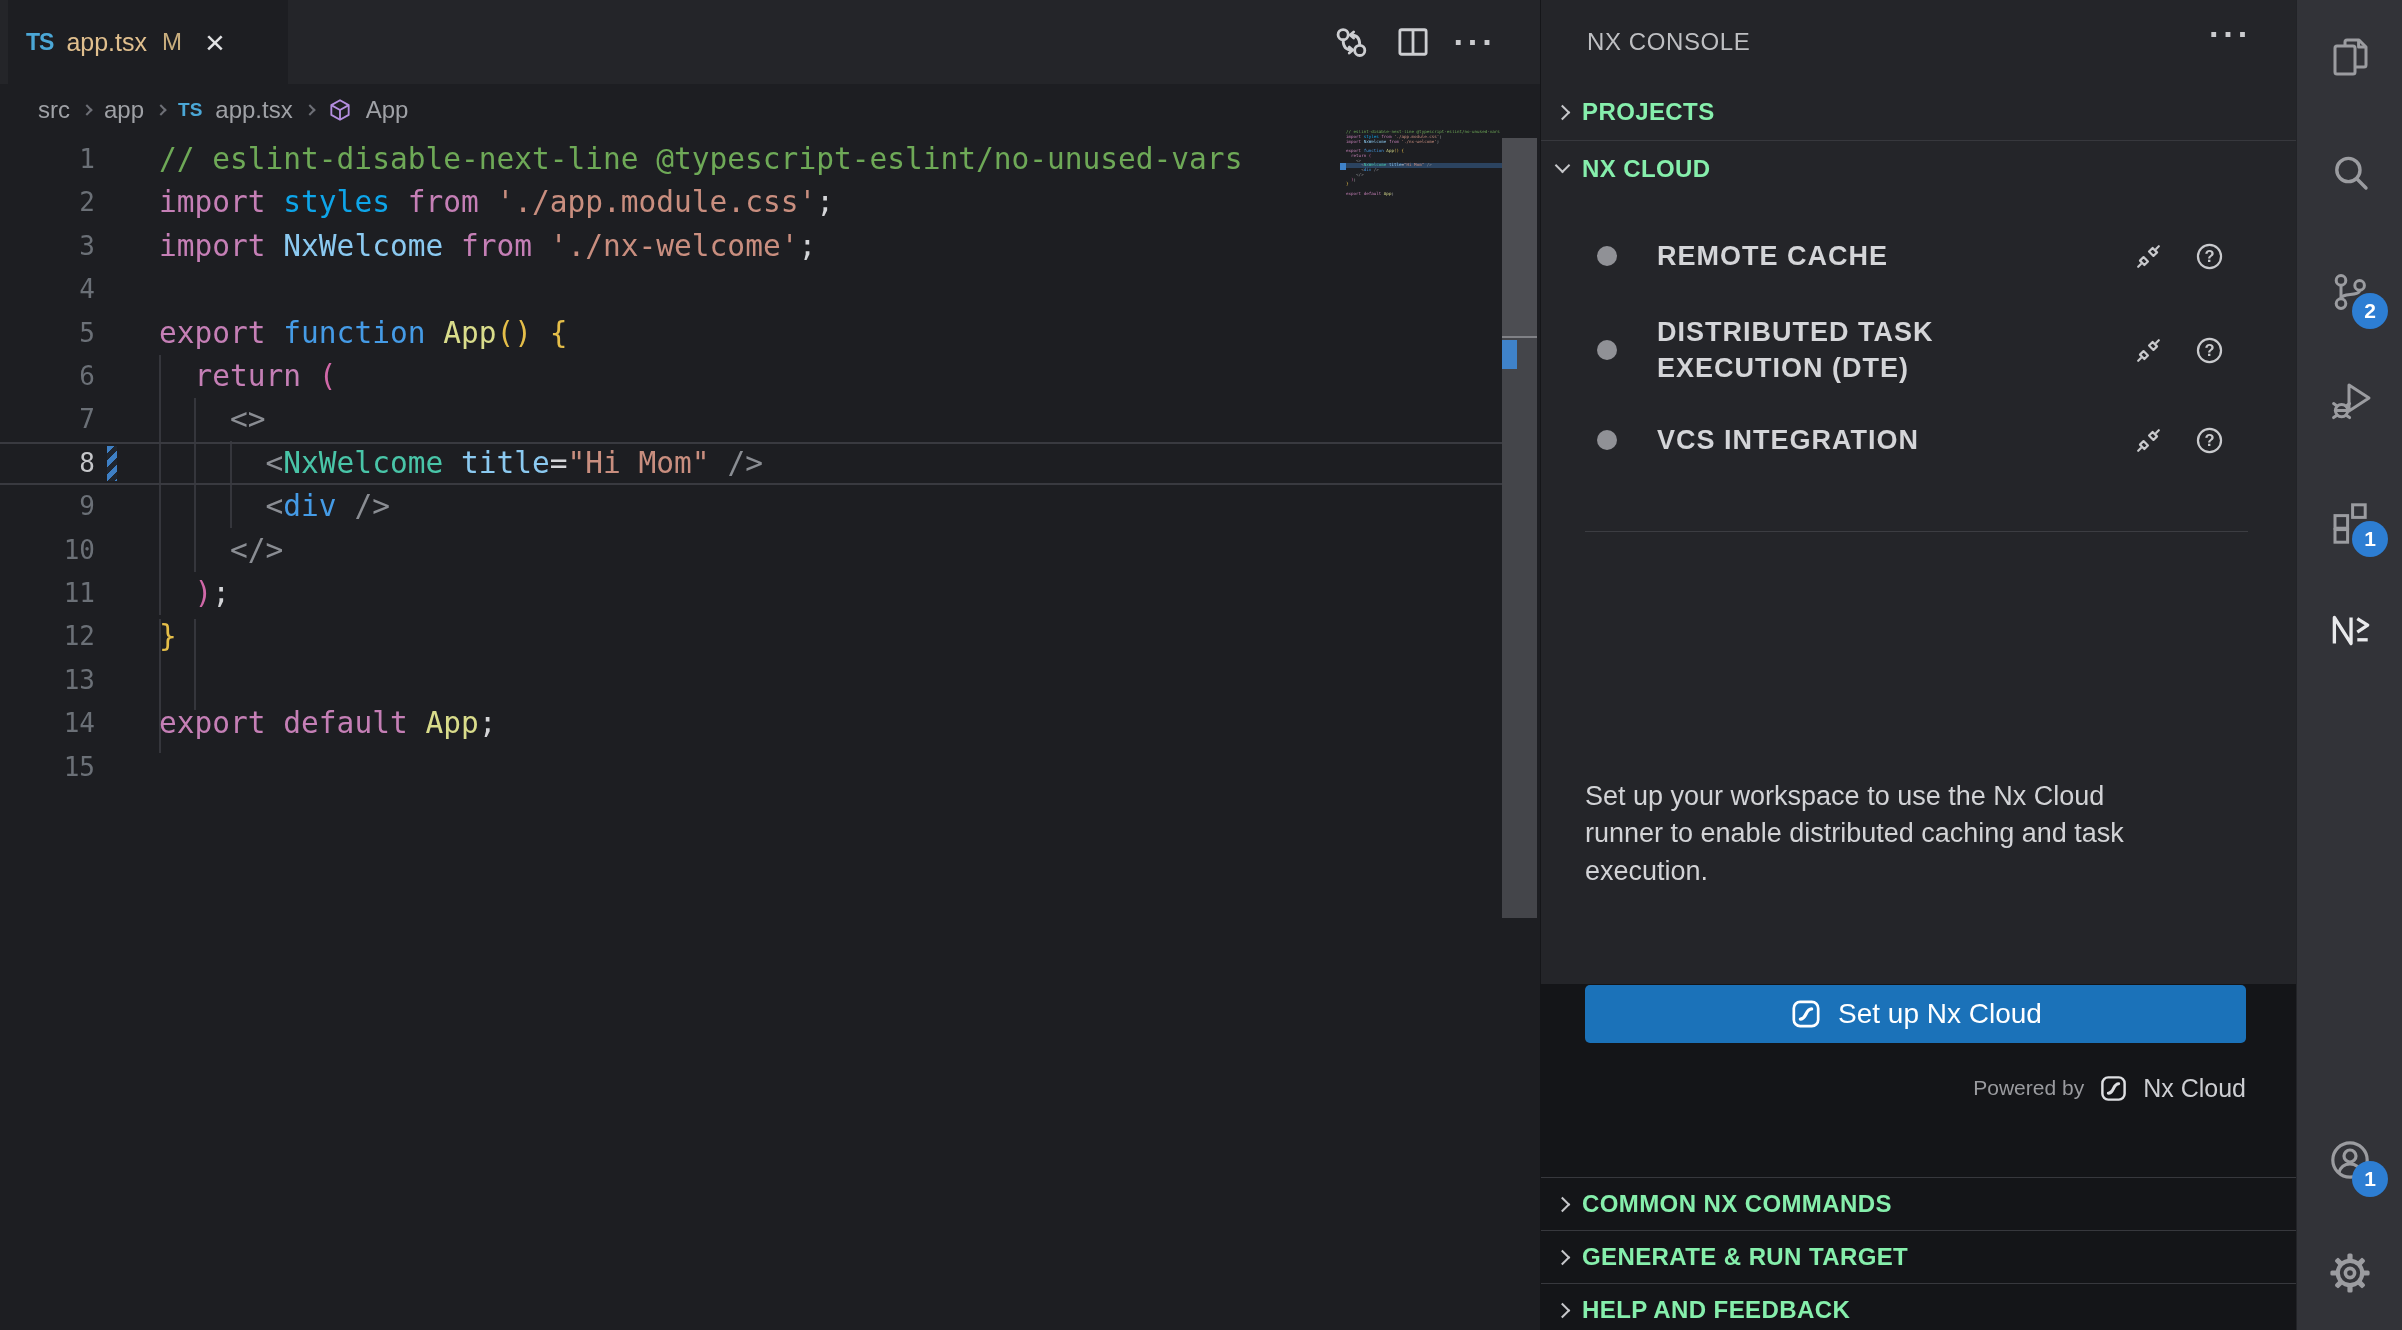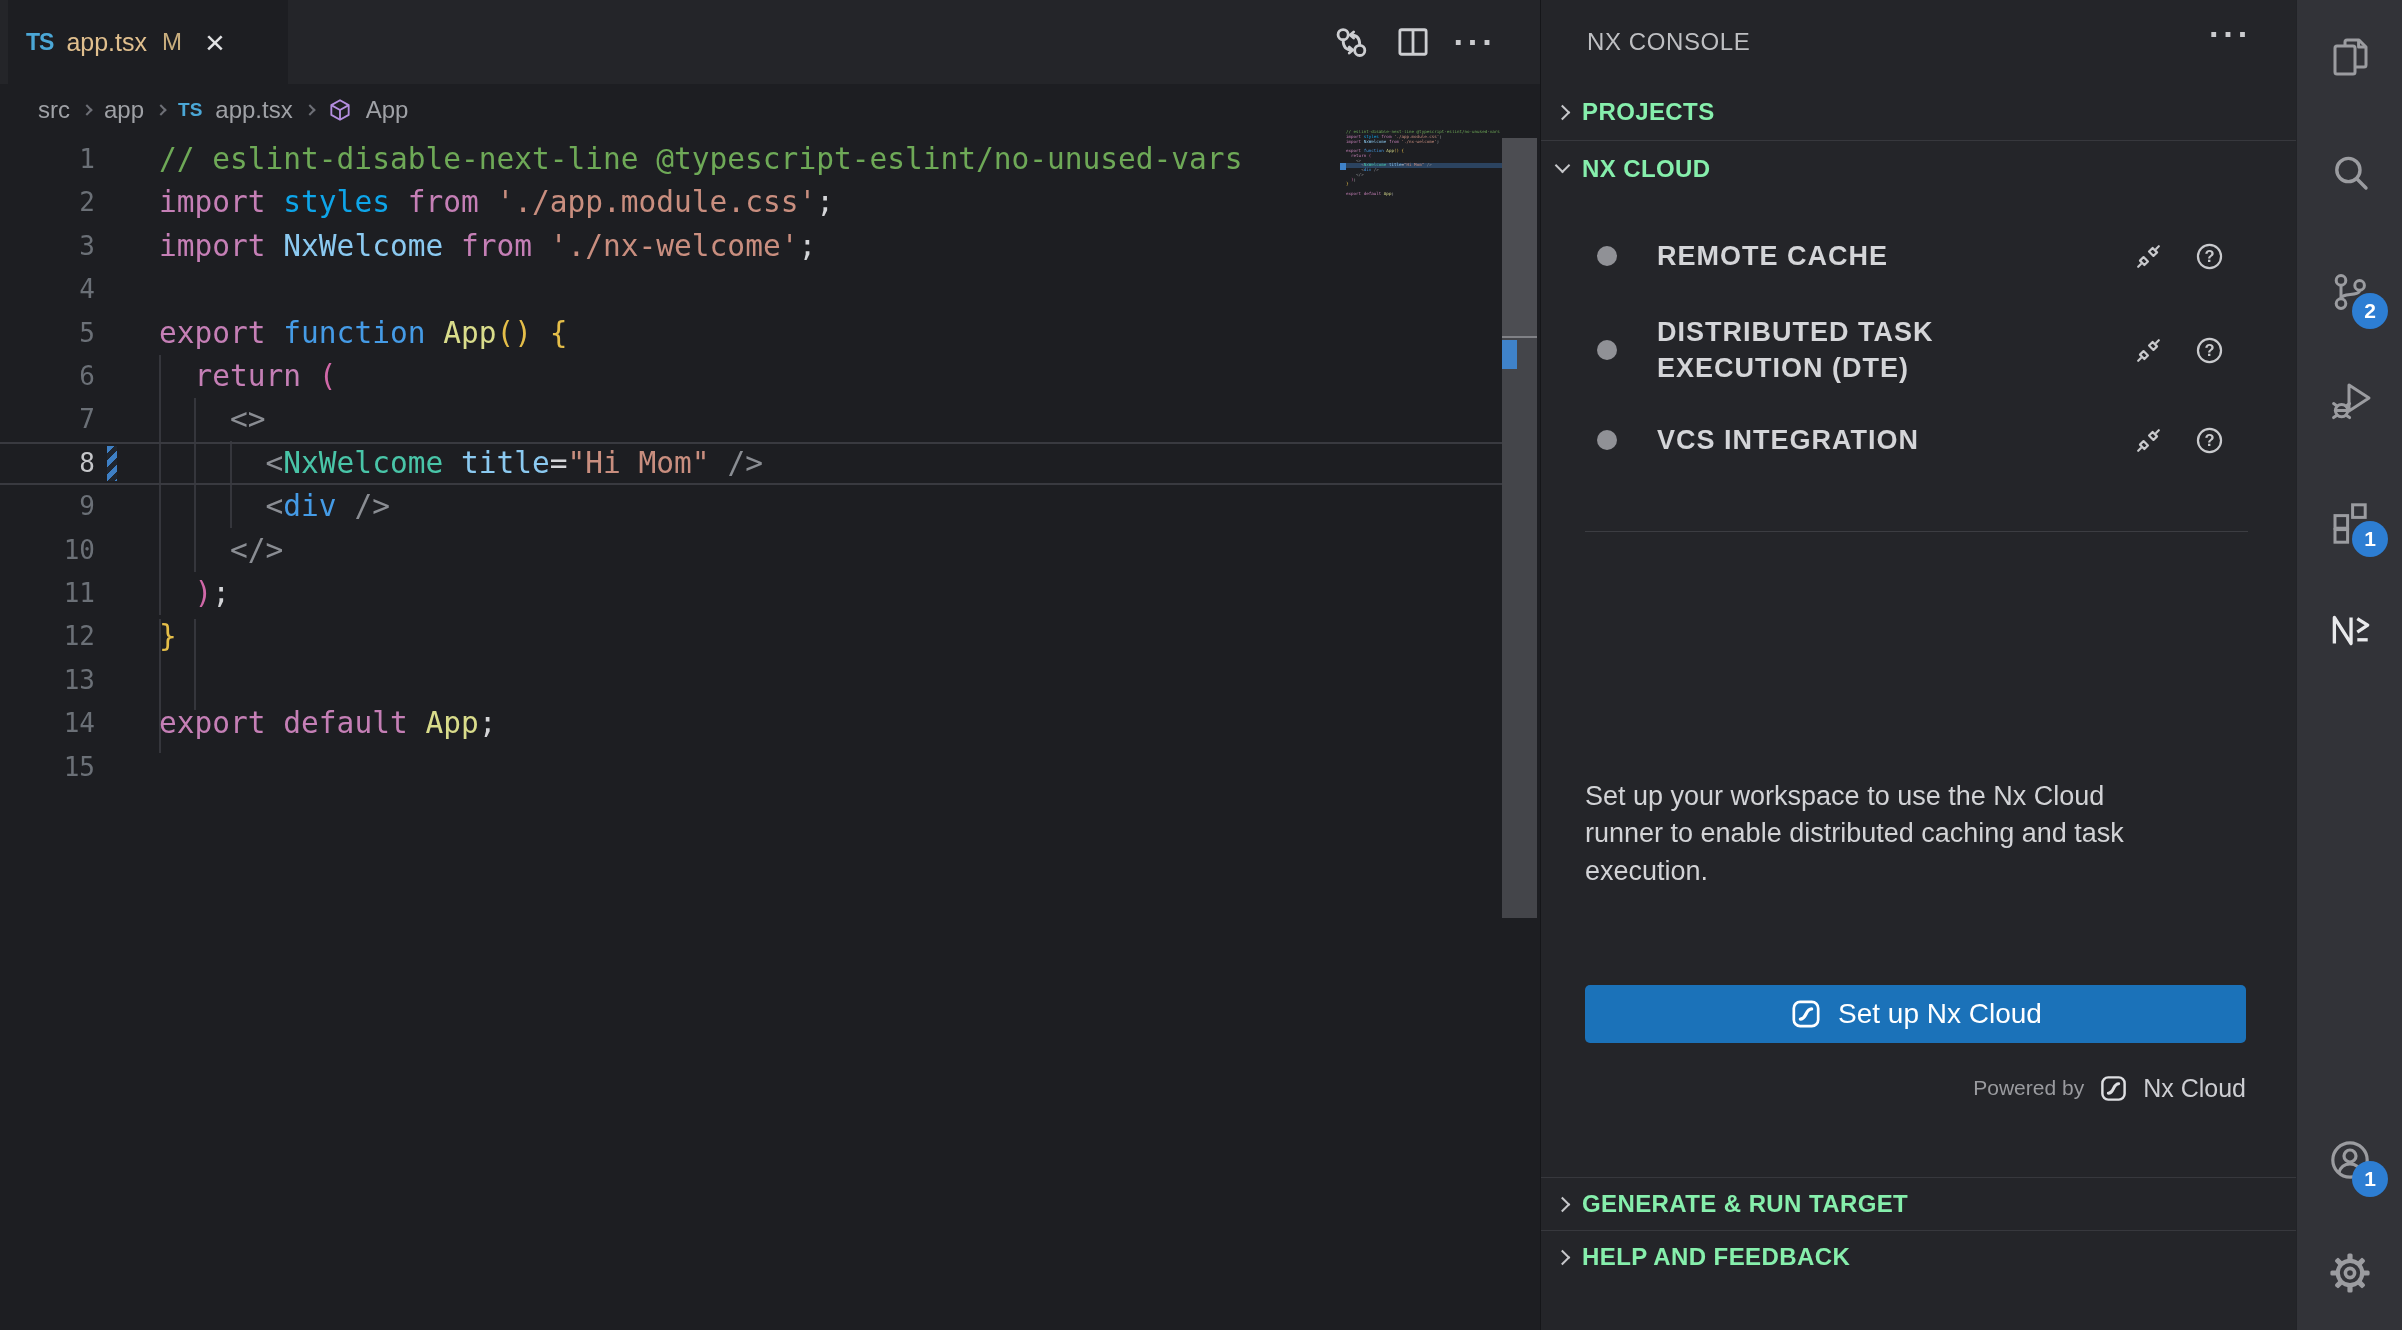--- a/index.html
+++ b/index.html
@@ -49,21 +49,21 @@
   .minimap { position:absolute; left:1346px; top:130px; width:156px; height:90px; overflow:hidden; }
   .mline { white-space:pre; font:4.2px/4.75px "DejaVu Sans Mono", monospace; height:4.75px; }
   .mline.cur { background:rgba(66,129,197,0.38); }
   .mini-marker { position:absolute; left:1340px; top:163px; width:6px; height:7px; background:#3F82C9; }
   .sb-track { position:absolute; left:1502px; top:138px; width:35px; height:780px; background:#44454A; }
   .sb-top   { position:absolute; left:1502px; top:138px; width:35px; height:198px; background:#4C4D52; }
   .sb-line  { position:absolute; left:1502px; top:336px; width:35px; height:2px; background:#808186; }
   .sb-mod   { position:absolute; left:1502px; top:340px; width:15px; height:29px; background:#3F82C9; }
 
   
-  .panel { position:absolute; left:1540px; top:0; width:756px; height:1330px; background:#242529;
+  .panel { position:absolute; left:1540px; top:0; width:756px; height:984px; background:#242529;
            border-left:1px solid #151619; }
   .panel-header { position:absolute; top:0; left:0; width:100%; height:84px; }
   .panel-title { position:absolute; left:46px; top:0; line-height:84px; font-size:24px;
                  color:#BEBFC2; letter-spacing:0.6px; }
   .panel-dots { position:absolute; right:44px; top:24px; }
   .sec-row { position:absolute; left:0; width:100%; height:56px; display:flex; align-items:center;
              gap:14px; padding-left:16px; cursor:pointer; }
   .sec-label { font-size:24px; font-weight:bold; color:#86efac; letter-spacing:0.4px; }
   .b-top { border-top:1px solid #37383D; }
 
@@ -329,20 +329,24 @@
     <svg width="31" height="31" viewBox="0 0 24 24" fill="none">
       <rect x="3.4" y="3.4" width="17.2" height="17.2" rx="4.5" stroke="#DEDFE2" stroke-width="1.9"></rect>
       <path d="M8 15.6 C12.6 15.6 11.4 8.4 16 8.4" stroke="#DEDFE2" stroke-width="2.3" stroke-linecap="round"></path>
     </svg>
     <span class="powered-brand">Nx Cloud</span>
   </div>
 
   <div class="bottom-secs">
     <div class="sec-row b-top">
       <span class="chev right"></span>
+      <span class="sec-label">COMMON NX COMMANDS</span>
+    </div>
+    <div class="sec-row b-top">
+      <span class="chev right"></span>
       <span class="sec-label">GENERATE &amp; RUN TARGET</span>
     </div>
     <div class="sec-row b-top">
       <span class="chev right"></span>
       <span class="sec-label">HELP AND FEEDBACK</span>
     </div>
   </div>
 </div>
 
 <div class="abar">

